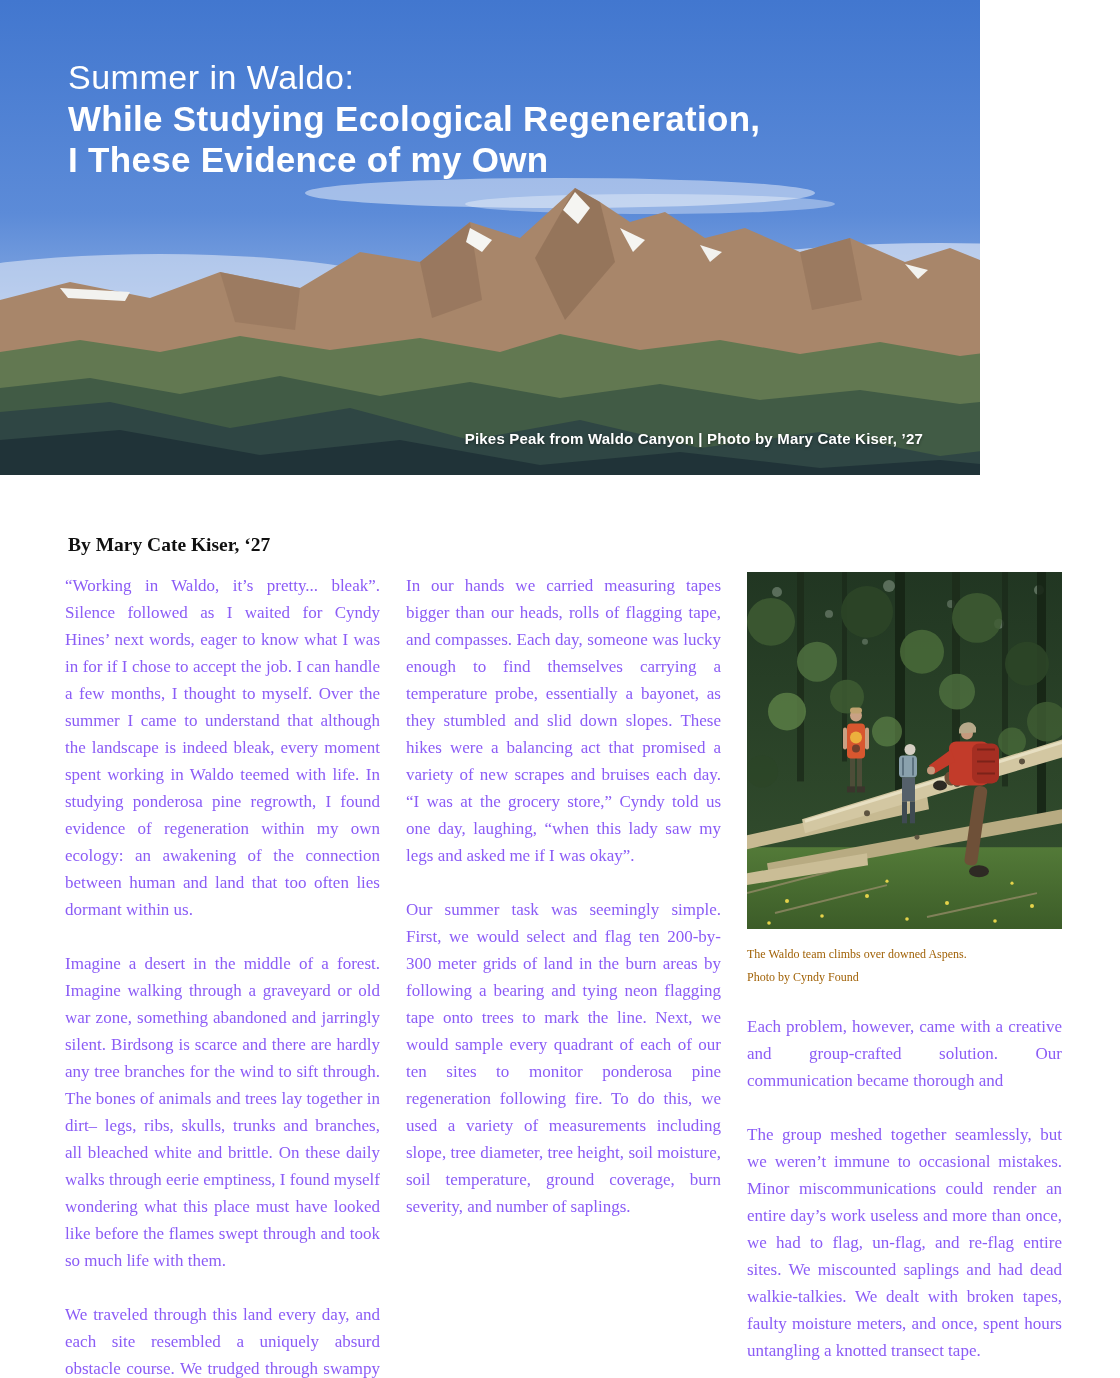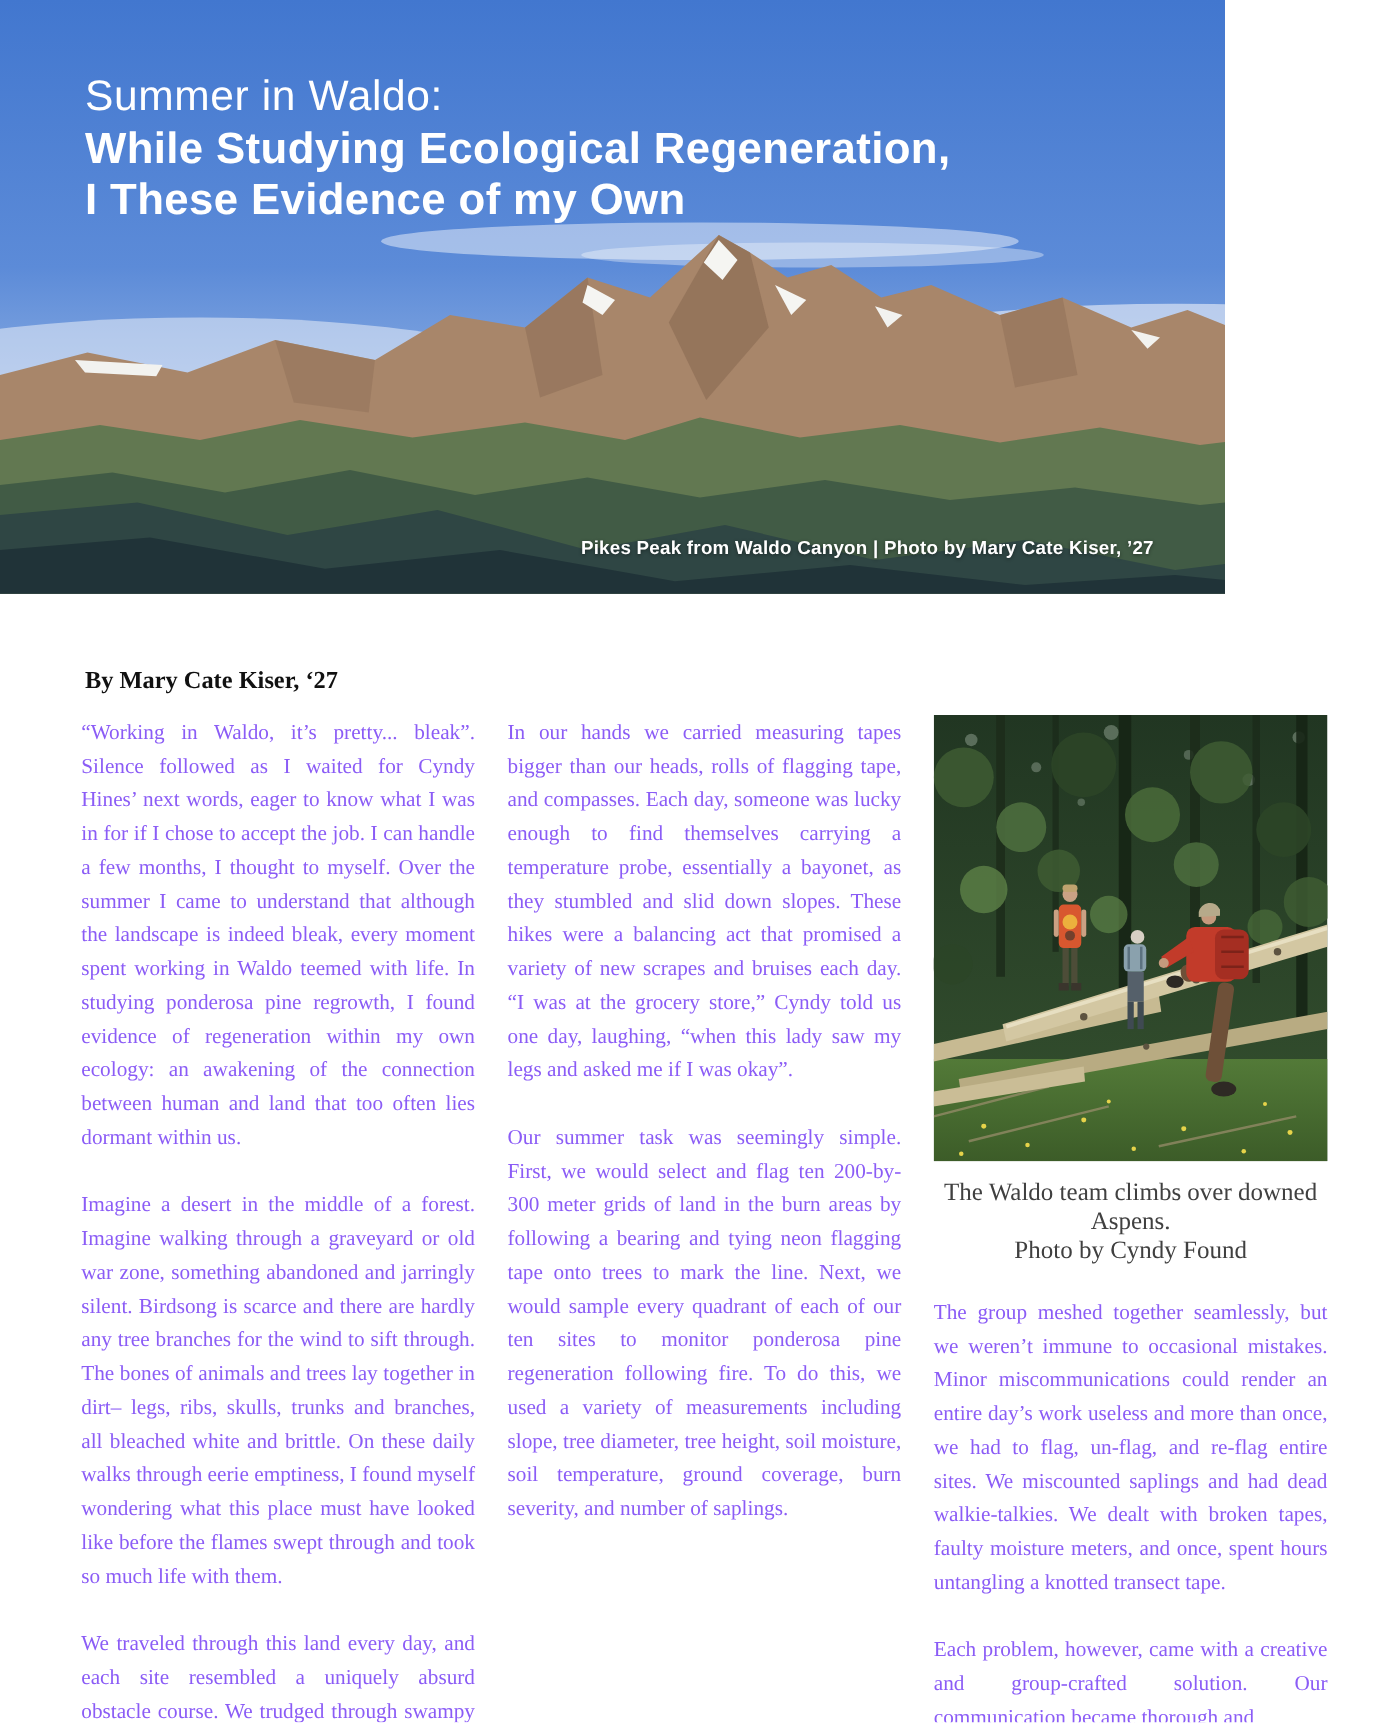--- a/index.html
+++ b/index.html
@@ -23,21 +23,21 @@
 
   
   .columns{position:absolute;left:65px;top:572px;width:998px;
            display:grid;grid-template-columns:315px 315px 315px;column-gap:26px;}
   .col p{margin:0 0 27px 0;font-size:17px;line-height:27px;text-align:justify;color:#8b5cf6;}
   .col p:last-child{margin-bottom:0;}
 
   
   .figure{margin:0 0 16px 0;}
   .figure svg{display:block;width:315px;height:357px;}
-  .figcaption{margin:14px 0 24px 0;text-align:center;font-size:20px;line-height:23px;color:#404040;}
+  .figcaption{margin:14px 0 24px 0;text-align:left;font-size:12px;line-height:23px;color:#a16207;}
 </style>
 </head>
 <body>
 
 <div class="page">
 
   <header class="hero">
     <svg viewBox="0 0 1120 475" preserveAspectRatio="none" aria-hidden="true">
       <defs>
         <linearGradient id="sky" x1="0" y1="0" x2="0" y2="1">
@@ -209,18 +209,18 @@
           <circle cx="285" cy="335" r="2" fill="#e6d34a"></circle>
           <circle cx="22" cy="352" r="1.8" fill="#e6d34a"></circle>
           <circle cx="140" cy="310" r="1.6" fill="#e6d34a"></circle>
           <circle cx="265" cy="312" r="1.6" fill="#e6d34a"></circle>
         </svg>
         <figcaption class="figcaption">
           <span>The Waldo team climbs over downed Aspens.</span><br>
           <span>Photo by Cyndy Found</span>
         </figcaption>
       </figure>
+      <p>Each problem, however, came with a creative and group-crafted solution. Our communication became thorough and</p>
       <p>The group meshed together seamlessly, but we weren’t immune to occasional mistakes. Minor miscommunications could render an entire day’s work useless and more than once, we had to flag, un-flag, and re-flag entire sites. We miscounted saplings and had dead walkie-talkies. We dealt with broken tapes, faulty moisture meters, and once, spent hours untangling a knotted transect tape.</p>
-      <p>Each problem, however, came with a creative and group-crafted solution. Our communication became thorough and</p>
     </div>
 
   </main>
 </div>
 
 </body></html>

